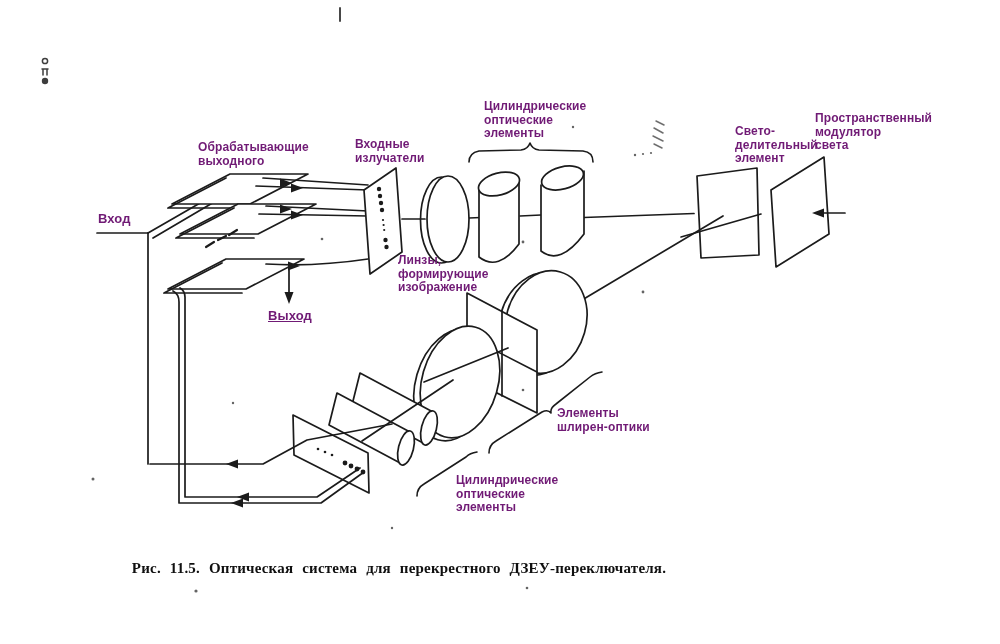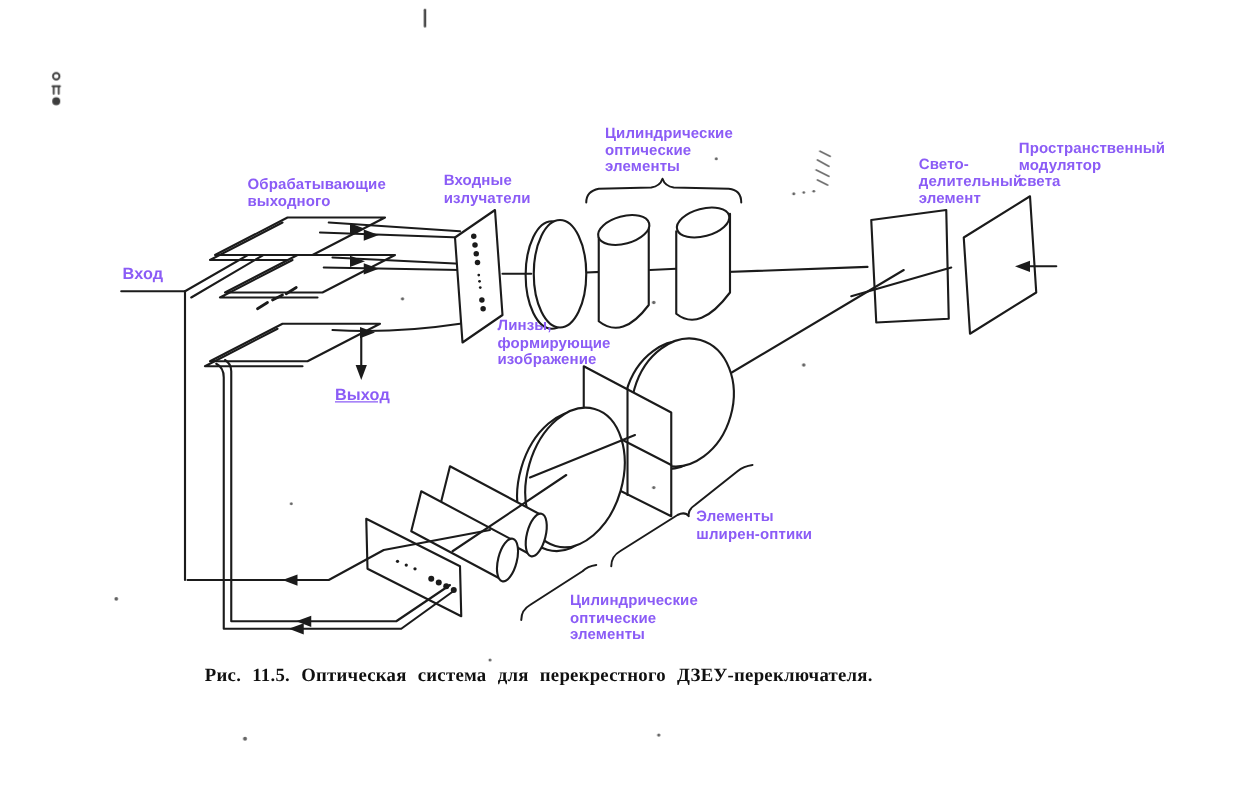--- a/index.html
+++ b/index.html
@@ -7,35 +7,34 @@
     position:relative;
     width:1000px;height:644px;
     background:#ffffff;
     font-family:"Liberation Sans",sans-serif;
     overflow:hidden;
   }
   .diagram-svg{position:absolute;left:0;top:0;width:1000px;height:644px;}
   .lbl{
     position:absolute;
     font:bold 12px/13.5px "Liberation Sans",sans-serif;
-    color:#8b5cf6;
+    color:#701a75;
     white-space:pre-line;
     letter-spacing:.1px;
   }
   .lbl.big{font-size:13px;}
   .caption{
     position:absolute;
-    left:0;top:531px;width:798px;
+    left:0;top:558px;width:798px;
     text-align:center;
     font:bold 15px/20px "Liberation Serif",serif;
     color:#101010;
     word-spacing:5px;
     letter-spacing:.2px;
     white-space:nowrap;
-    margin-left:32px;
   }
   
   #lbl-input{left:98px;top:212px;}
   #lbl-processing{left:198px;top:141px;}
   #lbl-emitters{left:355px;top:138px;}
   #lbl-cyl-top{left:484px;top:100px;}
   #lbl-lenses{left:398px;top:254px;}
   #lbl-splitter{left:735px;top:125px;}
   #lbl-modulator{left:815px;top:112px;}
   #lbl-control{left:842px;top:195px;}

